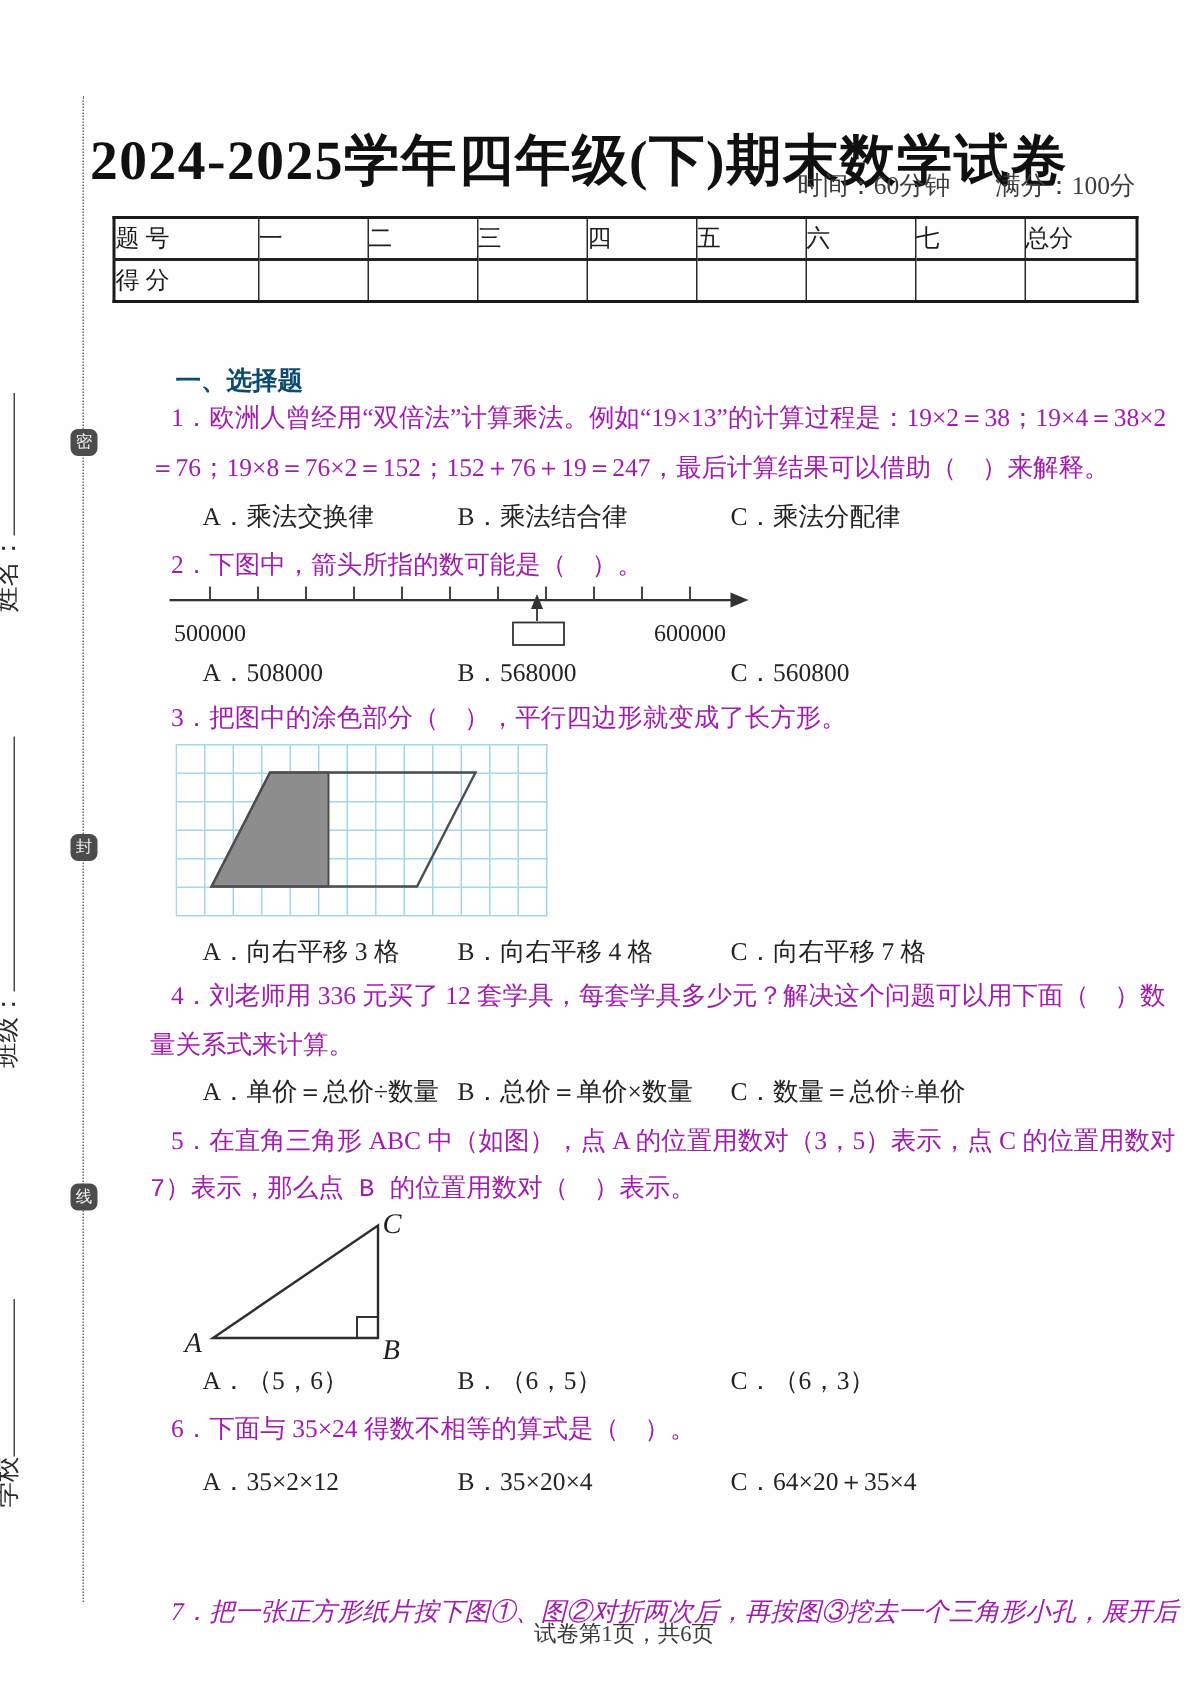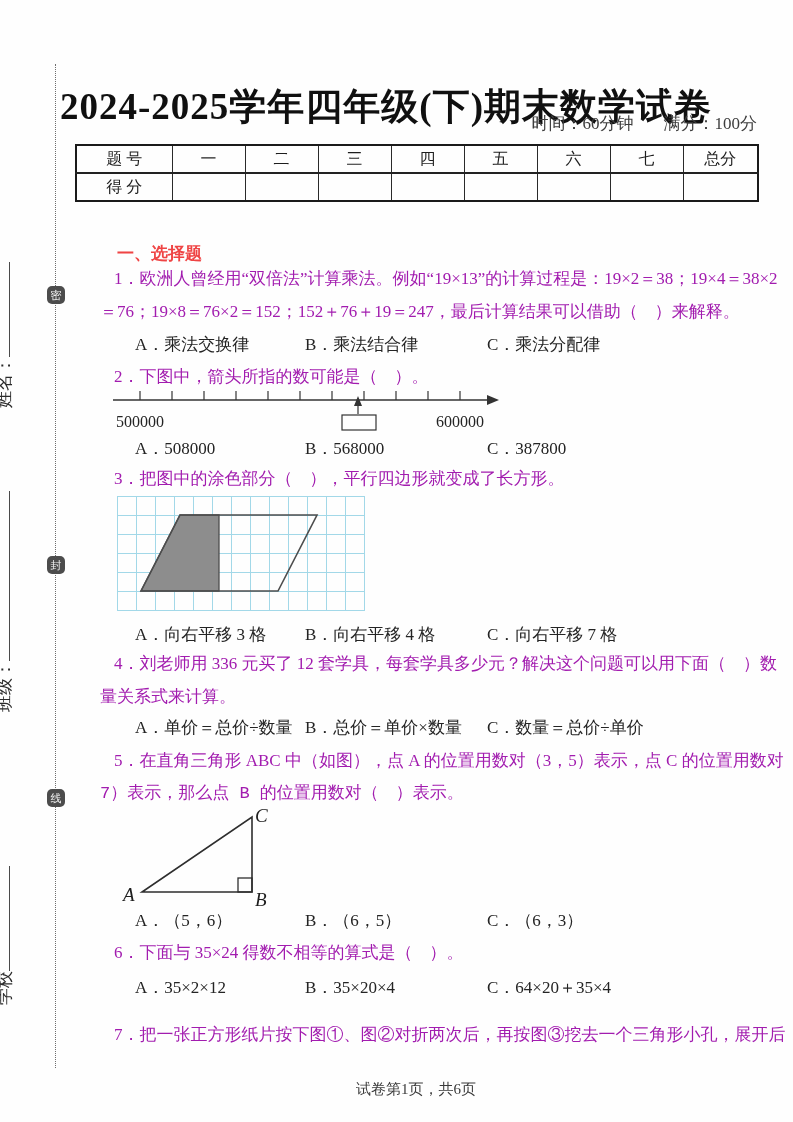--- a/index.html
+++ b/index.html
@@ -13,25 +13,25 @@
     left:60px;top:82px;width:700px;text-align:left;
     font-size:37px;font-weight:700;color:#101010;letter-spacing:1px;white-space:nowrap;
   }
   .info-line{left:75px;top:112px;width:682px;text-align:right;font-size:17px;color:#3d3d3d;}
   .info-line .gap{margin-left:30px;}
   
   table.score{
     position:absolute;left:75px;top:144px;width:682px;border-collapse:collapse;
     table-layout:fixed;font-size:16px;color:#1d1d1d;
   }
-  table.score td{border:1.5px solid #2a2a2a;height:26px;text-align:center;padding:0;}
+  table.score td{border:1.5px solid #2a2a2a;height:26px;padding:0;}
   table.score tr:first-child td{border-bottom:2.5px solid #222;}
   table.score{border:2px solid #1a1a1a;}
   
-  .section-title{font-size:17px;font-weight:700;color:#ef4444;}
+  .section-title{font-size:17px;font-weight:700;color:#0c4a6e;}
   .qline{font-size:17px;line-height:21px;color:#a21caf;white-space:nowrap;}
   .opts{left:75px;width:700px;height:22px;}
   .opts span{position:absolute;top:0;font-size:17px;color:#242424;white-space:nowrap;}
   .opts .oa{left:60px;} .opts .ob{left:230px;} .opts .oc{left:412px;}
   .footer{left:75px;top:1080px;width:682px;text-align:center;font-size:15px;color:#3a3a3a;}
   
   .seal-line{left:55px;top:64px;height:1004px;width:0;border-left:1.5px dotted #6e6e6e;}
   .seal-badge{
     width:18px;height:18px;left:47px;border-radius:5px;background:#4c4c4c;color:#f2f2f2;
     font-size:11px;line-height:18px;text-align:center;
@@ -135,21 +135,21 @@
     <line x1="357" y1="5" x2="357" y2="14" stroke="#333" stroke-width="1.2"></line>
     <line x1="255" y1="28" x2="255" y2="18" stroke="#333" stroke-width="1.2"></line>
     <polygon points="251,20 255,10 259,20" fill="#333"></polygon>
     <rect x="239" y="29" width="34" height="15" fill="none" stroke="#333" stroke-width="1.2"></rect>
     <text x="37" y="41" text-anchor="middle" font-size="16" fill="#242424">500000</text>
     <text x="357" y="41" text-anchor="middle" font-size="16" fill="#242424">600000</text>
   </svg>
   <div class="abs opts" style="top:437px;">
     <span class="oa">A．508000</span>
     <span class="ob">B．568000</span>
-    <span class="oc">C．387800</span>
+    <span class="oc">C．560800</span>
   </div>
 
   <div class="abs qline" style="left:114px;top:468px;">3．把图中的涂色部分（　），平行四边形就变成了长方形。</div>
   <svg class="fig" style="left:117px;top:496px;" width="249" height="116">
     <g stroke="#a2d8e8" stroke-width="1">
       <line x1="0.5" y1="0" x2="0.5" y2="114"></line>
         <line x1="19.5" y1="0" x2="19.5" y2="114"></line>
       <line x1="38.5" y1="0" x2="38.5" y2="114"></line>
         <line x1="57.5" y1="0" x2="57.5" y2="114"></line>
       <line x1="76.5" y1="0" x2="76.5" y2="114"></line>
@@ -202,17 +202,17 @@
     <span class="oc">C．（6，3）</span>
   </div>
 
   <div class="abs qline" style="left:114px;top:942px;">6．下面与 35×24 得数不相等的算式是（　）。</div>
   <div class="abs opts" style="top:976px;">
     <span class="oa">A．35×2×12</span>
     <span class="ob">B．35×20×4</span>
     <span class="oc">C．64×20＋35×4</span>
   </div>
 
-  <div class="abs qline" style="left:114px;top:1024px;">7．把一张正方形纸片按下图①、图②对折两次后，再按图③挖去一个三角形小孔，展开后</div>
+  <div class="abs qline" style="left:114px;top:1064px;font-style:italic;">7．把一张正方形纸片按下图①、图②对折两次后，再按图③挖去一个三角形小孔，展开后</div>
 
   <div class="abs footer">试卷第1页，共6页</div>
 
 </div>
 
 </body></html>

